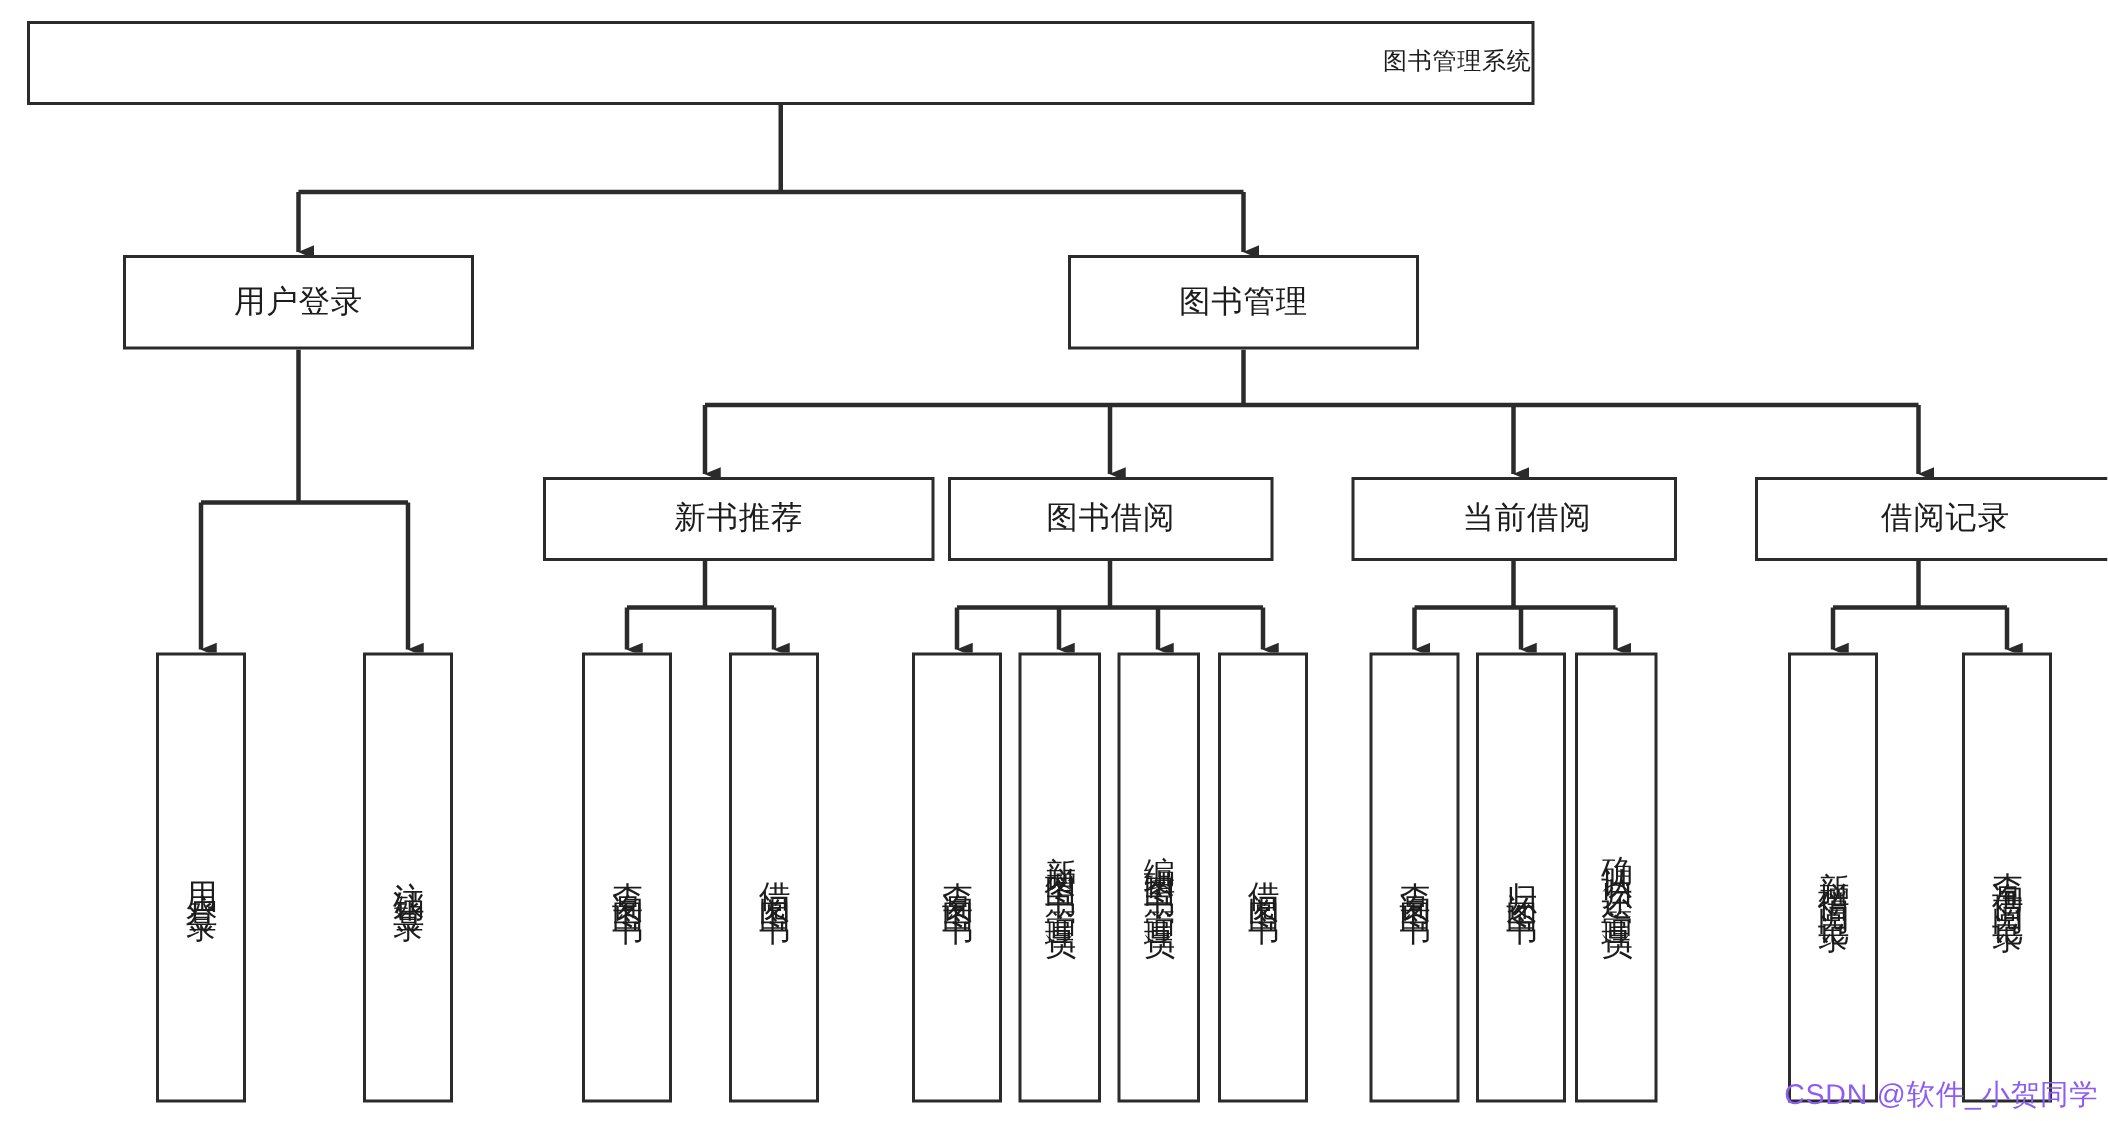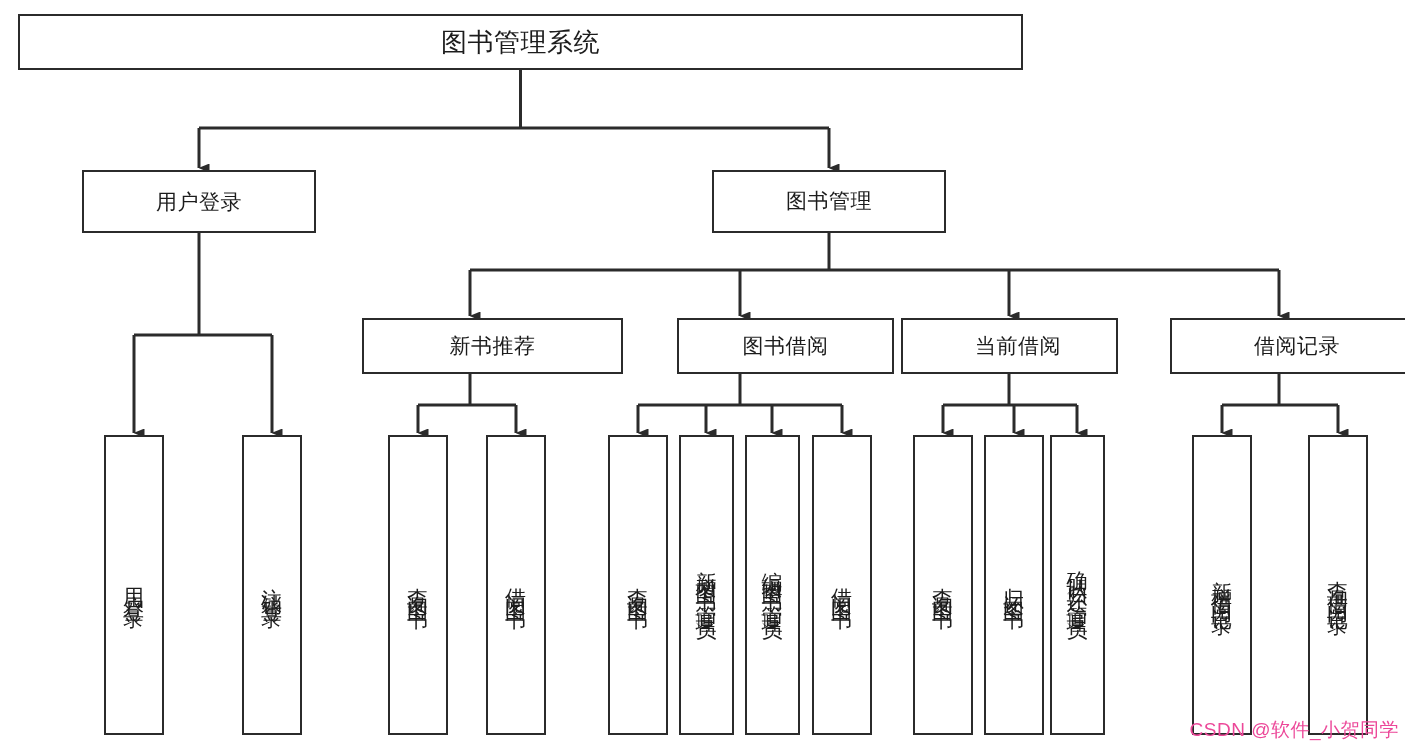--- a/index.html
+++ b/index.html
@@ -30,21 +30,22 @@
     justify-content:center;
     color:#1c1c1c;
     z-index:2;
   }
   .node.h{
     font-size:21px;
     letter-spacing:0.5px;
     line-height:1.1;
   }
   .node.root{
-    font-size:26px;
+    font-size:16px;
+    justify-content:flex-end;
   }
   .node.v{
     writing-mode:vertical-rl;
     text-orientation:upright;
     font-size:21px;
     letter-spacing:7px;
     line-height:1.0;
     padding-top:6px;
     padding-bottom:6px;
     align-items:center;
@@ -54,21 +55,21 @@
     writing-mode:vertical-rl;
     text-orientation:upright;
     white-space:nowrap;
     display:block;
   }
   .watermark{
     position:absolute;
     right:6px;
     bottom:4px;
     font-size:19px;
-    color:#ec4899;
+    color:#8b5cf6;
     white-space:nowrap;
     z-index:5;
     letter-spacing:0.5px;
   }
 </style>
 </head>
 <body>
 
 <div id="canvas">
 
@@ -124,28 +125,28 @@
     </g>
   </svg>
 
   <div class="node h root" id="n-root" style="left: 18px; top: 14px; width: 1005px; height: 56px;">
     <span>图书管理系统</span>
   </div>
 
   <div class="node h" id="n-l2-0" style="left: 82px; top: 170px; width: 234px; height: 63px;">
     <span>用户登录</span>
   </div>
-  <div class="node h" id="n-l2-1" style="left: 712px; top: 170px; width: 234px; height: 63px; font-family: Liberation Serif, serif;">
+  <div class="node h" id="n-l2-1" style="left: 712px; top: 170px; width: 234px; height: 63px;">
     <span>图书管理</span>
   </div>
 
   <div class="node h" id="n-l3-0" style="left: 362px; top: 318px; width: 261px; height: 56px;">
     <span>新书推荐</span>
   </div>
-  <div class="node h" id="n-l3-1" style="left: 632px; top: 318px; width: 217px; height: 56px; margin-left: 45px;">
+  <div class="node h" id="n-l3-1" style="left: 632px; top: 318px; width: 217px; height: 56px;">
     <span>图书借阅</span>
   </div>
   <div class="node h" id="n-l3-2" style="left: 901px; top: 318px; width: 217px; height: 56px; padding-left: 17px;">
     <span>当前借阅</span>
   </div>
   <div class="node h" id="n-l3-3" style="left: 1170px; top: 318px; width: 254px; height: 56px;">
     <span>借阅记录</span>
   </div>
 
   <div class="node v" id="n-lf-0" style="left: 104px; top: 435px; width: 60px; height: 300px;">

